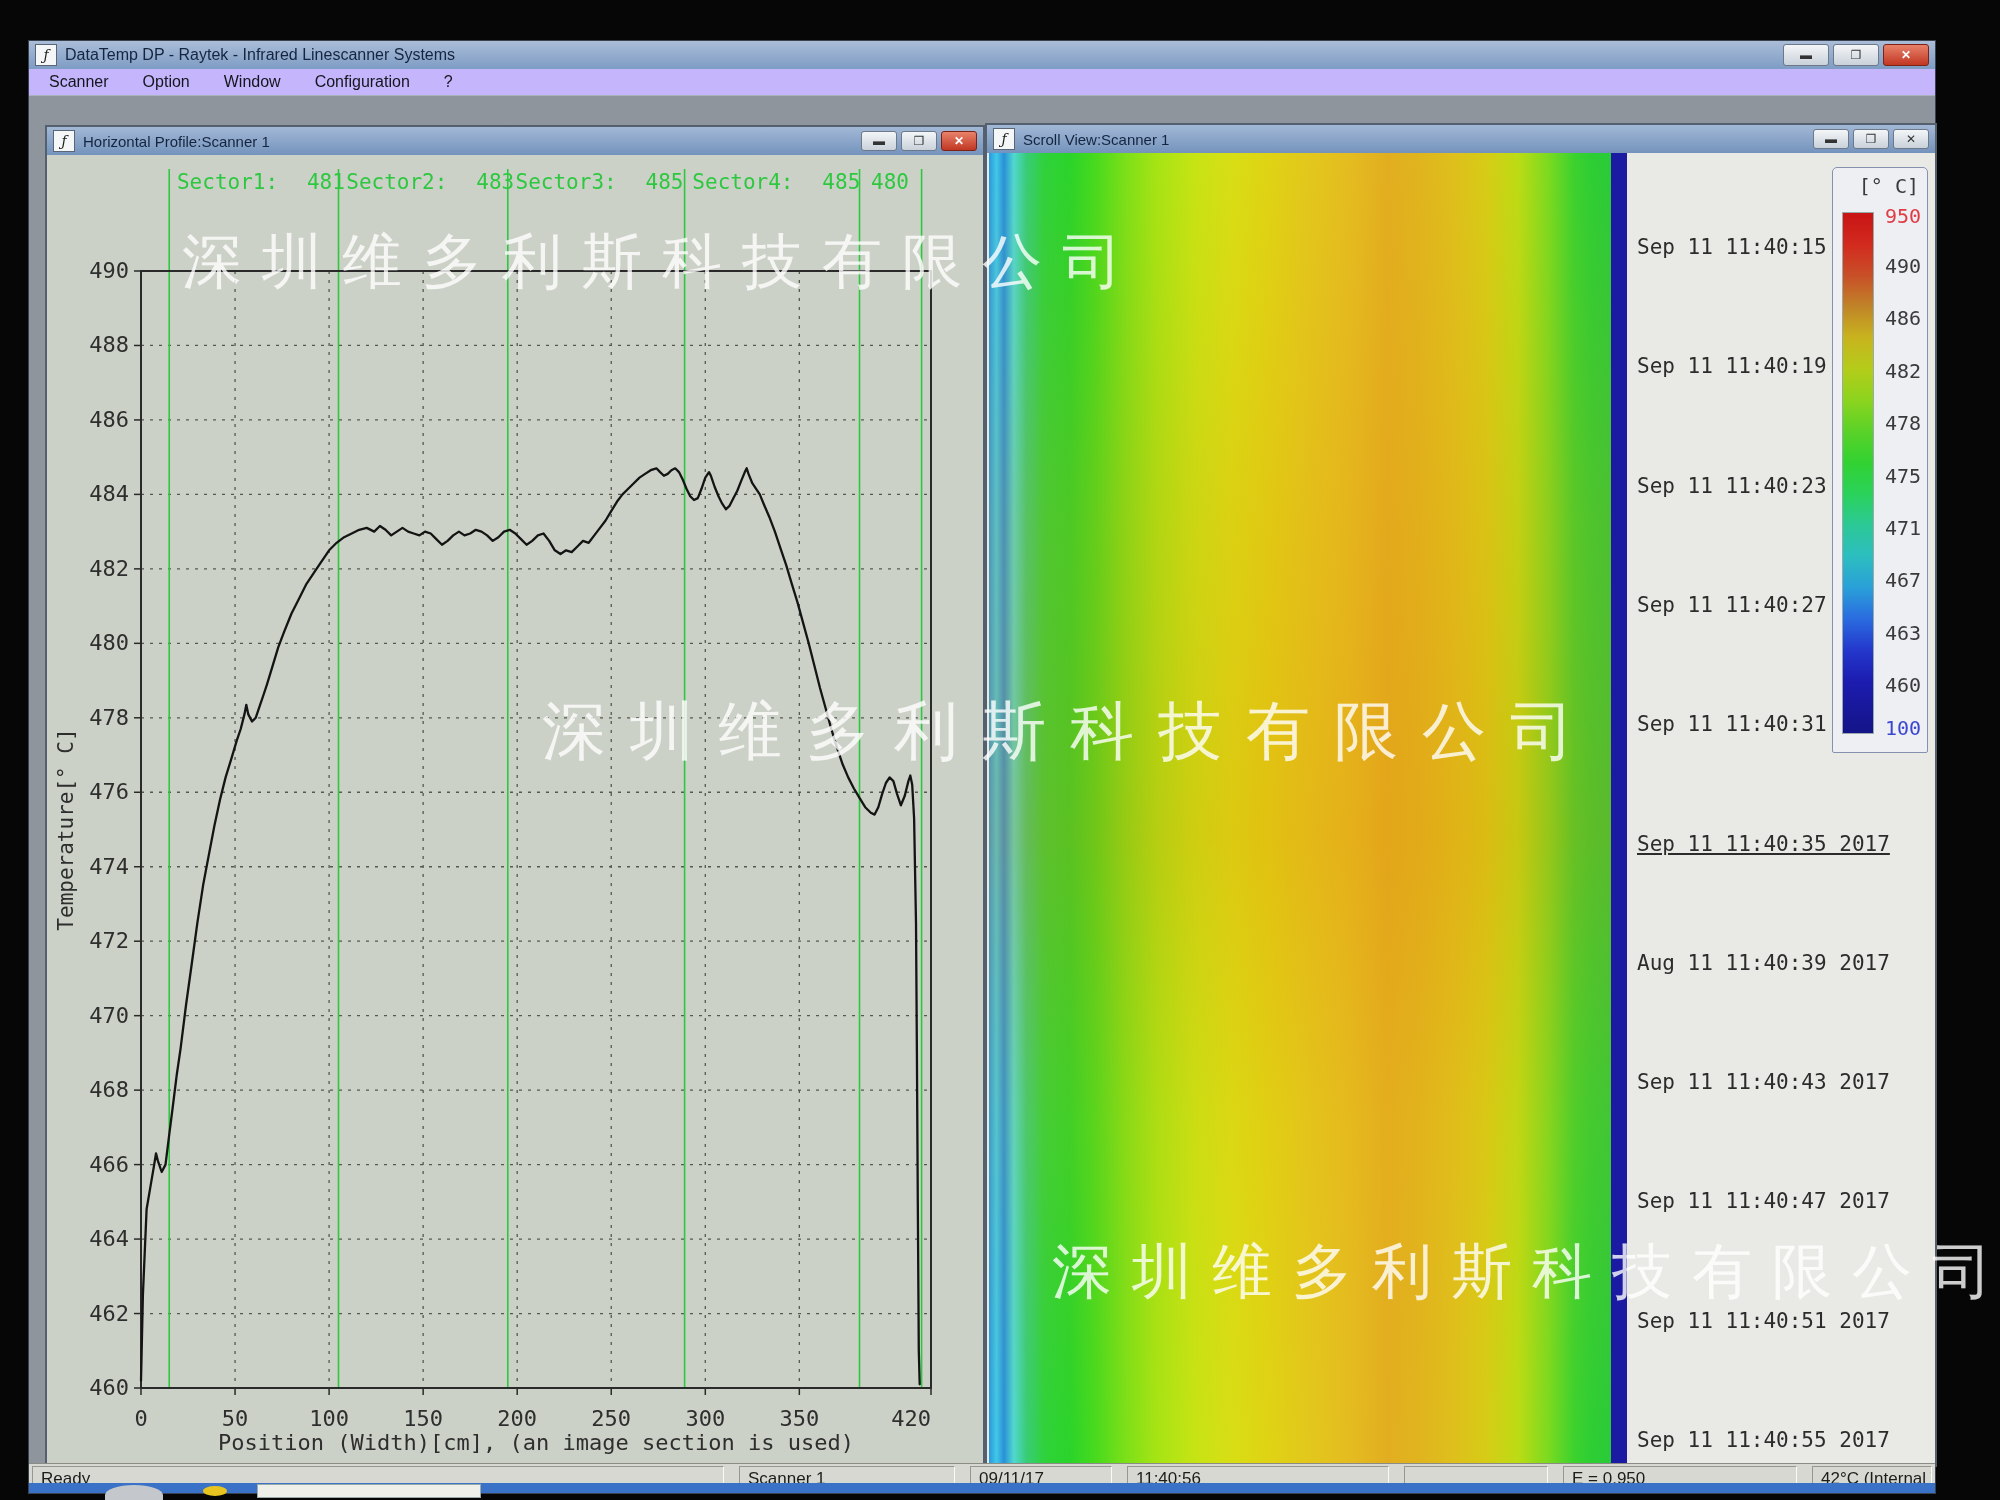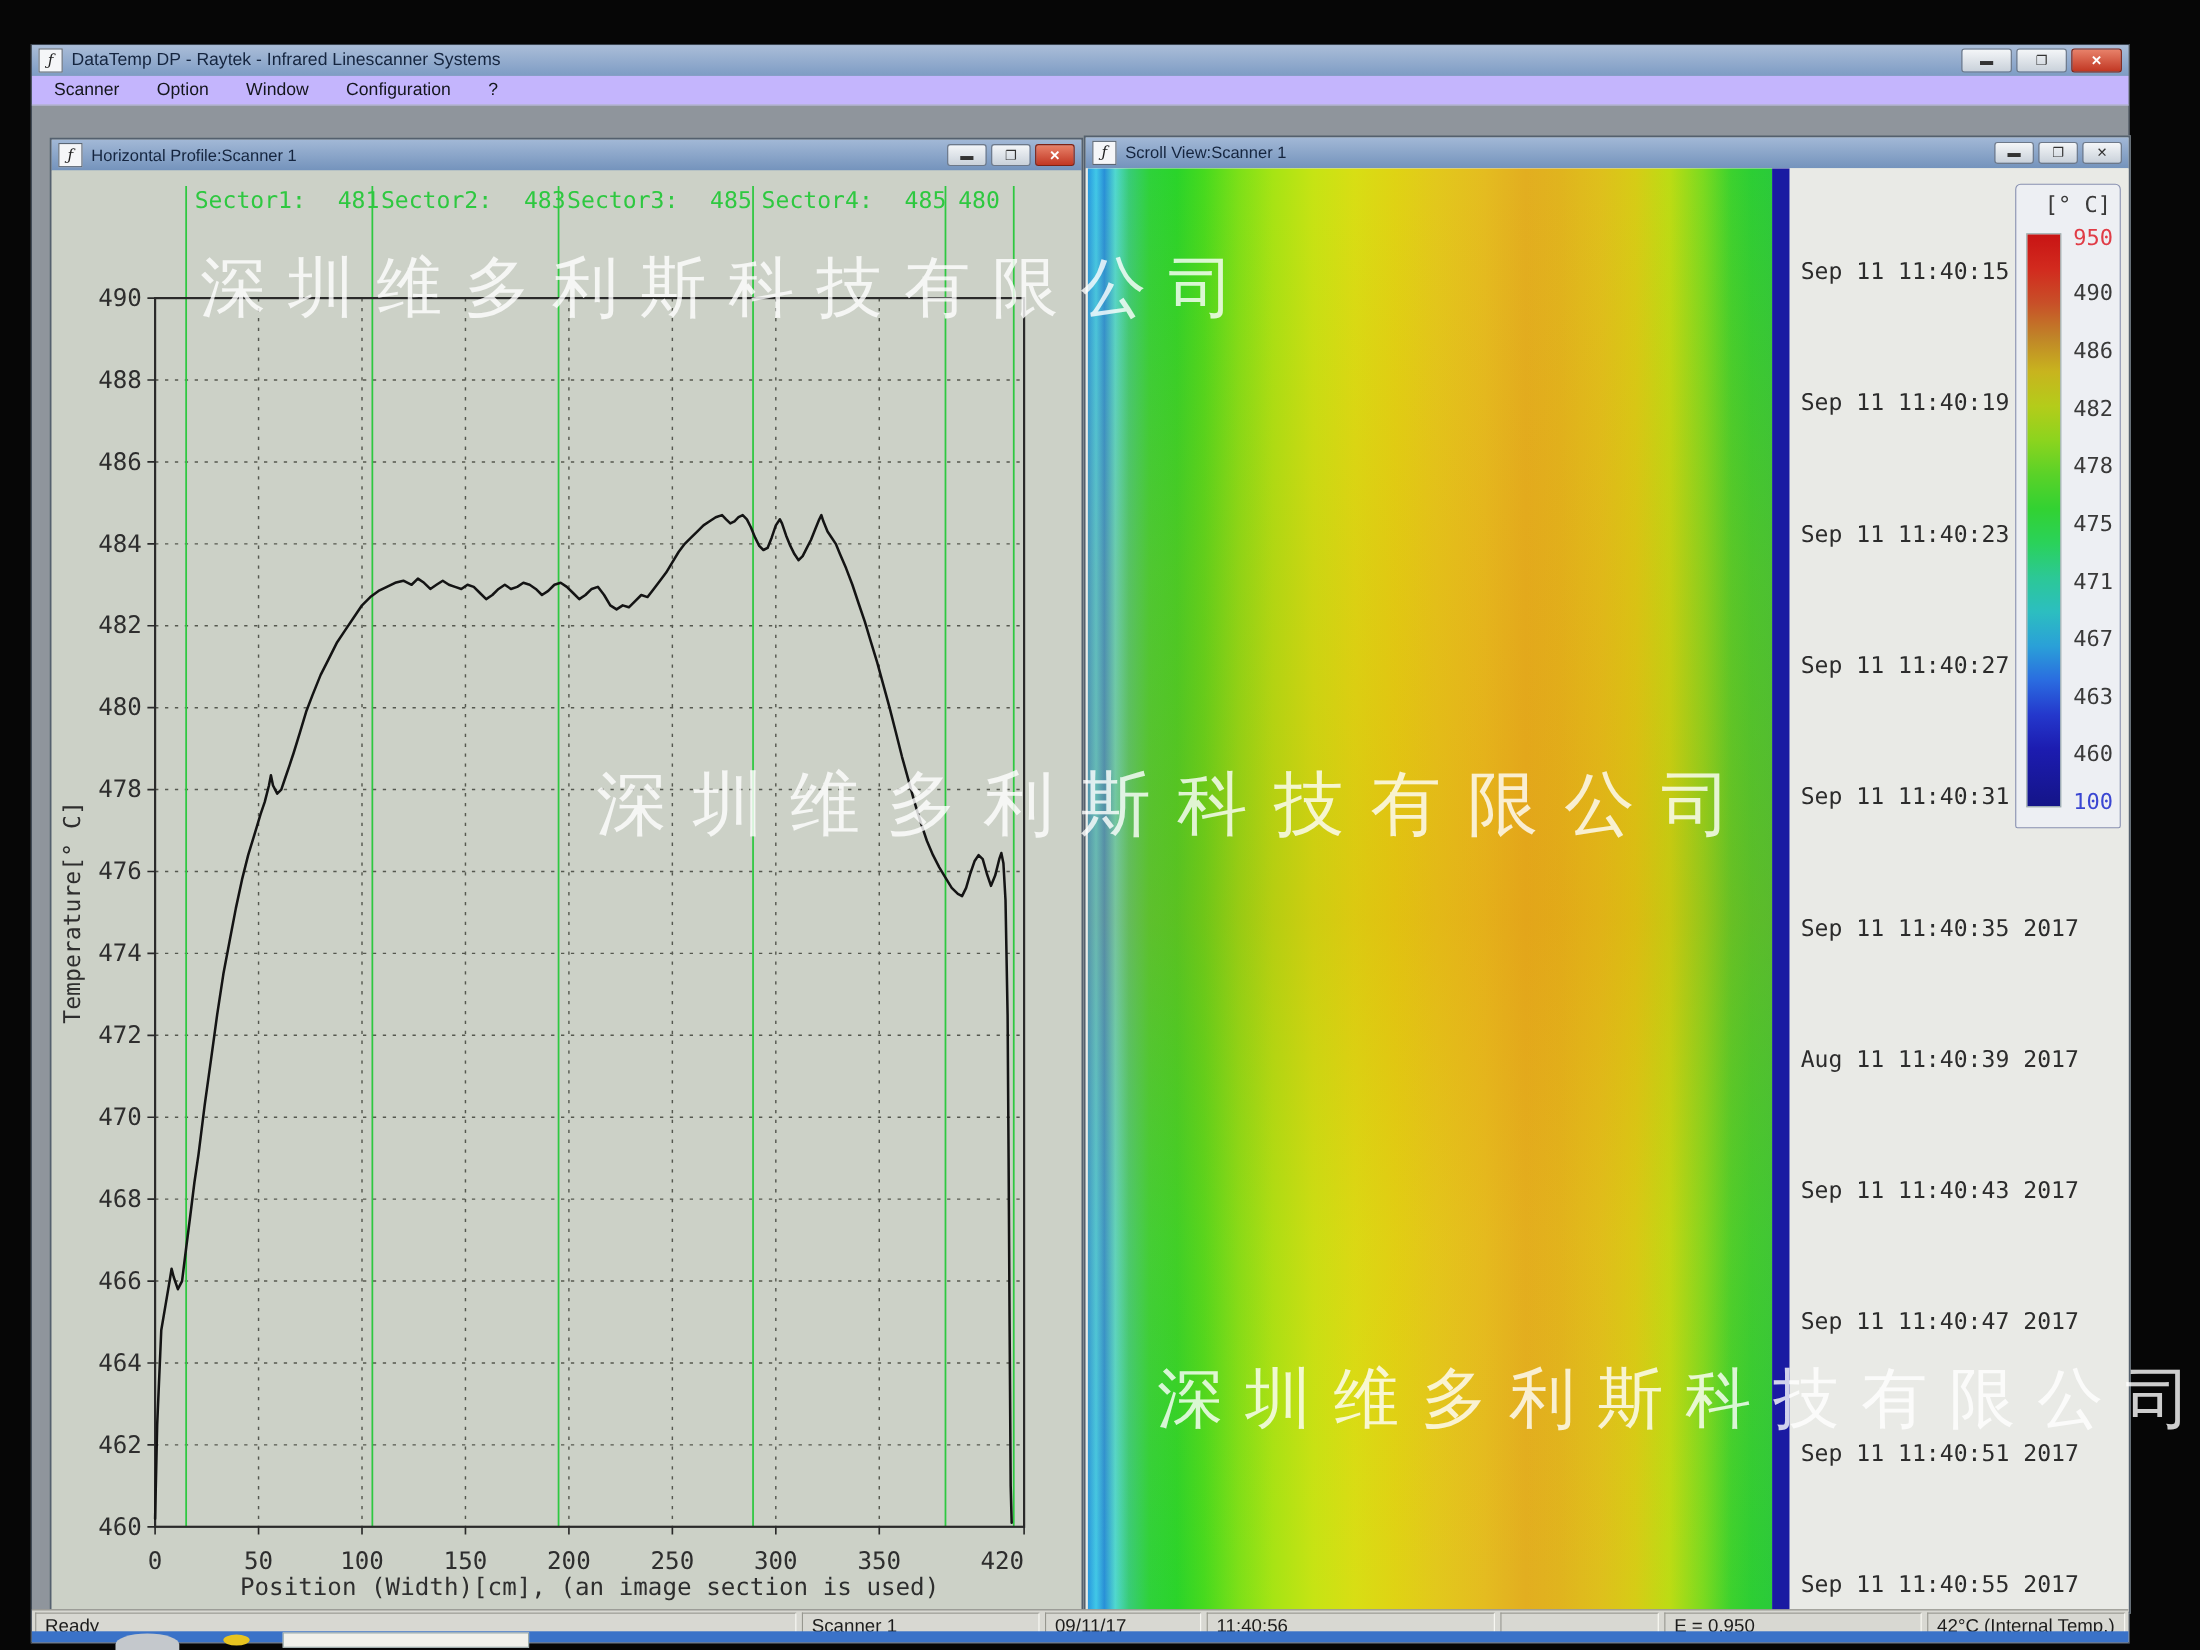--- a/index.html
+++ b/index.html
@@ -60,21 +60,21 @@
   #cb-top{color:#e03c46;top:36px;}
   #cb-bottom{color:#3a46d2;top:548px;}
   
   .wm{position:absolute;color:rgba(255,255,255,0.8);font-size:60px;letter-spacing:20px;
       white-space:nowrap;font-family:"DejaVu Sans",sans-serif;pointer-events:none;z-index:50;}
   #wm1{left:182px;top:222px;}
   #wm2{left:542px;top:688px;font-size:64px;letter-spacing:24px;}
   #wm3{left:1052px;top:1232px;}
   
   #statusbar{position:absolute;left:0;right:0;top:1422px;height:30px;background:#d8d8d2;
-             border-top:1px solid #8c8c86;display:flex;gap:5px;align-items:stretch;
+             border-top:1px solid #8c8c86;display:flex;gap:15px;align-items:stretch;
              padding:2px 3px;font-size:17px;color:#1c1c1c;box-sizing:border-box;}
   .sseg{border:1px solid;border-color:#97978f #fbfbf5 #fbfbf5 #97978f;background:#d8d8d2;
         display:flex;align-items:center;padding:0 8px;box-sizing:border-box;white-space:nowrap;overflow:hidden;}
   
   #taskbar{position:absolute;left:0;right:0;bottom:0;height:10px;background:#3a72c8;}
   #tb-orb{position:absolute;left:76px;top:2px;width:58px;height:20px;border-radius:50% 50% 0 0;
           background:#c4c8cc;}
   #tb-yellow{position:absolute;left:174px;top:3px;width:24px;height:10px;border-radius:50%;background:#e8c420;}
   #tb-white{position:absolute;left:228px;top:1px;width:222px;height:12px;background:#f0f0ea;border:1px solid #9aa;}
 </style>
@@ -225,21 +225,21 @@
       </div>
       <div id="sv-body">
         <div id="thermal"></div>
         <div id="blue-strip"></div>
         <div id="ts-panel">
             <div class="ts" style="top: 82px;">Sep 11 11:40:15 201</div>
             <div class="ts" style="top: 201.3px;">Sep 11 11:40:19 201</div>
             <div class="ts" style="top: 320.6px;">Sep 11 11:40:23 201</div>
             <div class="ts" style="top: 439.9px;">Sep 11 11:40:27 201</div>
             <div class="ts" style="top: 559.2px;">Sep 11 11:40:31 201</div>
-            <div class="ts" style="top: 678.5px;">Sep 11 11:40:35 2017</div>
+            <div class="ts" style="top: 678.5px; text-decoration: underline;">Sep 11 11:40:35 2017</div>
             <div class="ts" style="top: 797.8px;">Aug 11 11:40:39 2017</div>
             <div class="ts" style="top: 917.1px;">Sep 11 11:40:43 2017</div>
             <div class="ts" style="top: 1036.4px;">Sep 11 11:40:47 2017</div>
             <div class="ts" style="top: 1155.7px;">Sep 11 11:40:51 2017</div>
             <div class="ts" style="top: 1275px;">Sep 11 11:40:55 2017</div>
           </div>
         <div id="colorbar">
           <div id="cb-unit">[° C]</div>
           <div id="cb-bar"></div>
           <div class="cb-lab" id="cb-top">950</div>

